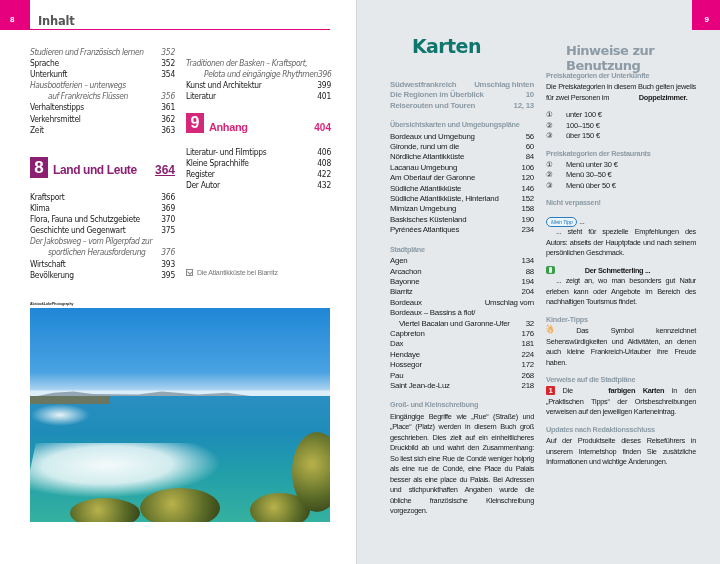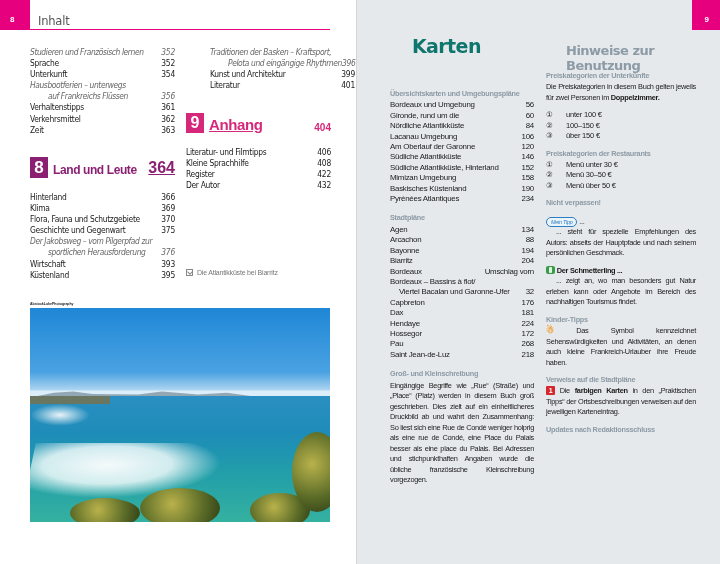--- a/index.html
+++ b/index.html
@@ -5,44 +5,44 @@
   * { box-sizing: border-box; margin: 0; padding: 0; }
   html, body { width: 720px; height: 564px; overflow: hidden; background: #fff; }
   body { font-family: "Liberation Sans", sans-serif; color: #1a1a1a; position: relative; }
 
   .page-left { position: absolute; left: 0; top: 0; width: 356px; height: 564px; background: #ffffff; }
   .page-right { position: absolute; left: 356px; top: 0; width: 364px; height: 564px; background: #e6e9ec; border-left: 1px solid #d3d6d9; }
 
   
   .tab-left { position: absolute; left: 0; top: 0; width: 30px; height: 30px; background: #e6007e; }
   .tab-left span { position: absolute; left: 10px; bottom: 6px; color: #fff; font-size: 8px; font-weight: bold; }
-  .header-title { position: absolute; left: 38px; top: 14px; font-size: 11.5px; color: #555; font-family: "DejaVu Sans", sans-serif; font-weight: normal; letter-spacing: -0.2px; }
+  .header-title { position: absolute; left: 38px; top: 14px; font-size: 11.5px; color: #555; font-family: "DejaVu Sans", sans-serif; font-weight: bold; letter-spacing: -0.2px; }
   .header-rule { position: absolute; left: 30px; top: 29px; width: 300px; height: 1px; background: #e6007e; }
 
   .toc-col { position: absolute; font-size: 8.4px; line-height: 11.1px; font-family: "DejaVu Sans Condensed", "DejaVu Sans", sans-serif; }
   .toc-col.c1 { left: 30px; top: 47px; width: 145px; }
-  .toc-col.c2 { left: 186px; top: 47px; width: 145px; margin-left: 24px; }
+  .toc-col.c2 { left: 186px; top: 58px; width: 145px; }
   .toc-row { display: flex; justify-content: space-between; white-space: nowrap; }
   .toc-row .t { font-weight: normal; letter-spacing: -0.3px; }
   .toc-row .p { text-align: right; letter-spacing: -0.2px; }
   .toc-row.it { font-style: italic; color: #666; }
   .toc-row.it .t { letter-spacing: -0.4px; }
   .toc-row.ind { padding-left: 18px; }
 
   .chapter { display: flex; align-items: flex-end; justify-content: space-between; margin: 0; }
   .chapter .num { display: inline-block; color: #fff; font-weight: bold; text-align: center; }
   .chapter .name { font-weight: bold; flex: 1; }
   .chapter .cp { font-weight: bold; }
   .ch8 { position: absolute; left: 30px; top: 157px; width: 145px; color: #8b1f72; }
   .ch8 .num { background: #8b1f72; width: 18px; height: 21px; font-size: 17px; line-height: 21px; margin-right: 5px; }
   .ch8 .name { font-size: 12px; letter-spacing: -0.4px; padding-bottom: 1px; }
-  .ch8 .cp { font-size: 16px; padding-bottom: 1px; text-decoration: underline; }
+  .ch8 .cp { font-size: 12px; padding-bottom: 1px; text-decoration: underline; }
   .ch9 { position: absolute; left: 186px; top: 113px; width: 145px; color: #d6287a; }
   .ch9 .num { background: #d6287a; width: 18px; height: 20px; font-size: 16px; line-height: 20px; margin-right: 5px; }
-  .ch9 .name { font-size: 15px; letter-spacing: -0.4px; text-decoration: underline; }
+  .ch9 .name { font-size: 11px; letter-spacing: -0.4px; }
   .ch9 .cp { font-size: 10px; }
 
   .ch8-list { position: absolute; left: 30px; top: 192px; width: 145px; }
   .ch9-list { position: absolute; left: 186px; top: 147px; width: 145px; }
 
   .caption { position: absolute; left: 186px; top: 269px; font-size: 7px; color: #777; display: flex; align-items: center; gap: 4px; letter-spacing: -0.2px; }
   .caption .box { width: 7px; height: 7px; border: 1px solid #888; position: relative; }
   .caption .box::after { content: ""; position: absolute; left: 1px; top: 0px; width: 3px; height: 3px; border-right: 1px solid #888; border-bottom: 1px solid #888; transform: rotate(45deg); }
 
   .credit { position: absolute; left: 30px; top: 302px; font-size: 3.5px; color: #222; font-weight: bold; }
@@ -64,21 +64,21 @@
 
   .rcol { position: absolute; font-size: 7.9px; line-height: 10.4px; }
   .rcol.left { left: 390px; width: 144px; }
   .rcol.right { left: 546px; width: 150px; }
 
   .sec-h { color: #8c9ba5; font-weight: bold; font-size: 7.3px; letter-spacing: -0.25px; margin-bottom: 1px; }
   .overview .row { color: #8c9ba5; font-weight: bold; }
   .row { display: flex; justify-content: space-between; white-space: nowrap; letter-spacing: -0.25px; }
   .row.ind { padding-left: 9px; }
   .para { text-align: justify; letter-spacing: -0.3px; font-size: 7.4px; line-height: 10.5px; }
-  .para b { font-weight: bold; }
+  .para b { font-weight: bold; margin-left: 28px; }
   .price-row { display: flex; font-size: 7.5px; line-height: 10.4px; letter-spacing: -0.2px; }
   .price-row .sym { width: 20px; }
   .highlight { background: #fff04a; font-weight: bold; padding: 0 1px; }
   .mein-tipp { display: inline-block; border: 1px solid #2b7cc1; border-radius: 7px; color: #2b7cc1; font-size: 5.5px; font-style: italic; padding: 0 4px; line-height: 8px; background: #eaf4fb; }
   .icon-butterfly { display: inline-block; width: 9px; height: 8px; background: #3a9b4b; border-radius: 2px; vertical-align: -1px; position: relative; }
   .icon-butterfly::after { content: ""; position: absolute; left: 3px; top: 1px; width: 3px; height: 6px; background: #dff3e0; border-radius: 1px; }
   .icon-kid { display: inline-block; color: #f39c23; font-size: 9px; line-height: 8px; font-weight: bold; }
   .icon-num { display: inline-block; width: 9px; height: 9px; background: #d6262e; color: #fff; font-size: 7px; font-weight: bold; text-align: center; line-height: 9px; border-radius: 1px; }
 </style>
 </head>
@@ -144,21 +144,21 @@
       </div>
     </div>
 
   <div class="chapter ch8">
     <span class="num">8</span>
     <span class="name">Land und Leute</span>
     <span class="cp">364</span>
   </div>
   <div class="toc-col ch8-list" id="ch8list">
       <div class="toc-row">
-        <span class="t">Hinterland</span>
+        <span class="t">Kraftsport</span>
         <span class="p">366</span>
       </div>
       <div class="toc-row">
         <span class="t">Klima</span>
         <span class="p">369</span>
       </div>
       <div class="toc-row">
         <span class="t">Flora, Fauna und Schutzgebiete</span>
         <span class="p">370</span>
       </div>
@@ -172,21 +172,21 @@
       </div>
       <div class="toc-row it ind">
         <span class="t">sportlichen Herausforderung</span>
         <span class="p">376</span>
       </div>
       <div class="toc-row">
         <span class="t">Wirtschaft</span>
         <span class="p">393</span>
       </div>
       <div class="toc-row">
-        <span class="t">Küstenland</span>
+        <span class="t">Bevölkerung</span>
         <span class="p">395</span>
       </div>
     </div>
 
   <div class="chapter ch9">
     <span class="num">9</span>
     <span class="name">Anhang</span>
     <span class="cp">404</span>
   </div>
   <div class="toc-col ch9-list" id="ch9list">
@@ -230,20 +230,34 @@
 
 <div class="page-right"></div>
 <div class="tab-right">
     <span>9</span>
   </div>
 
 <div class="karten-title">Karten</div>
 <div class="hinweise-title">Hinweise zur Benutzung</div>
 
 <div class="rcol left" style="top:80px;">
+  <div class="overview" id="overview">
+      <div class="row">
+        <span>Südwestfrankreich</span>
+        <span>Umschlag hinten</span>
+      </div>
+      <div class="row">
+        <span>Die Regionen im Überblick</span>
+        <span>10</span>
+      </div>
+      <div class="row">
+        <span>Reiserouten und Touren</span>
+        <span>12, 13</span>
+      </div>
+    </div>
   <div style="height:9px"></div>
   <div class="sec-h">Übersichtskarten und Umgebungspläne</div>
   <div id="uebersicht">
       <div class="row">
         <span>Bordeaux und Umgebung</span>
         <span>56</span>
       </div>
       <div class="row">
         <span>Gironde, rund um die</span>
         <span>60</span>
@@ -385,13 +399,14 @@
   <div class="para"><span class="icon-butterfly"></span> <b>Der Schmetterling ...</b></div>
   <div class="para" style="text-indent:10px">... zeigt an, wo man besonders gut Natur erleben kann oder Angebote im Bereich des nachhaltigen Tourismus findet.</div>
   <div style="height:7px"></div>
   <div class="sec-h">Kinder-Tipps</div>
   <div class="para"><span class="icon-kid">☃</span> <span>Das Symbol kennzeichnet Sehenswürdigkeiten und Aktivitäten, an denen auch kleine Frankreich-Urlauber ihre Freude haben.</span></div>
   <div style="height:7px"></div>
   <div class="sec-h">Verweise auf die Stadtpläne</div>
   <div class="para"><span class="icon-num">1</span> <span>Die </span><b>farbigen Karten</b><span> in den „Praktischen Tipps“ der Ortsbeschreibungen verweisen auf den jeweiligen Karteneintrag.</span></div>
   <div style="height:7px"></div>
   <div class="sec-h">Updates nach Redaktionsschluss</div>
+  <div class="para">Auf der Produktseite dieses Reiseführers in unserem Internetshop finden Sie zusätzliche Informationen und wichtige Änderungen.</div>
 </div>
 
 </body></html>

